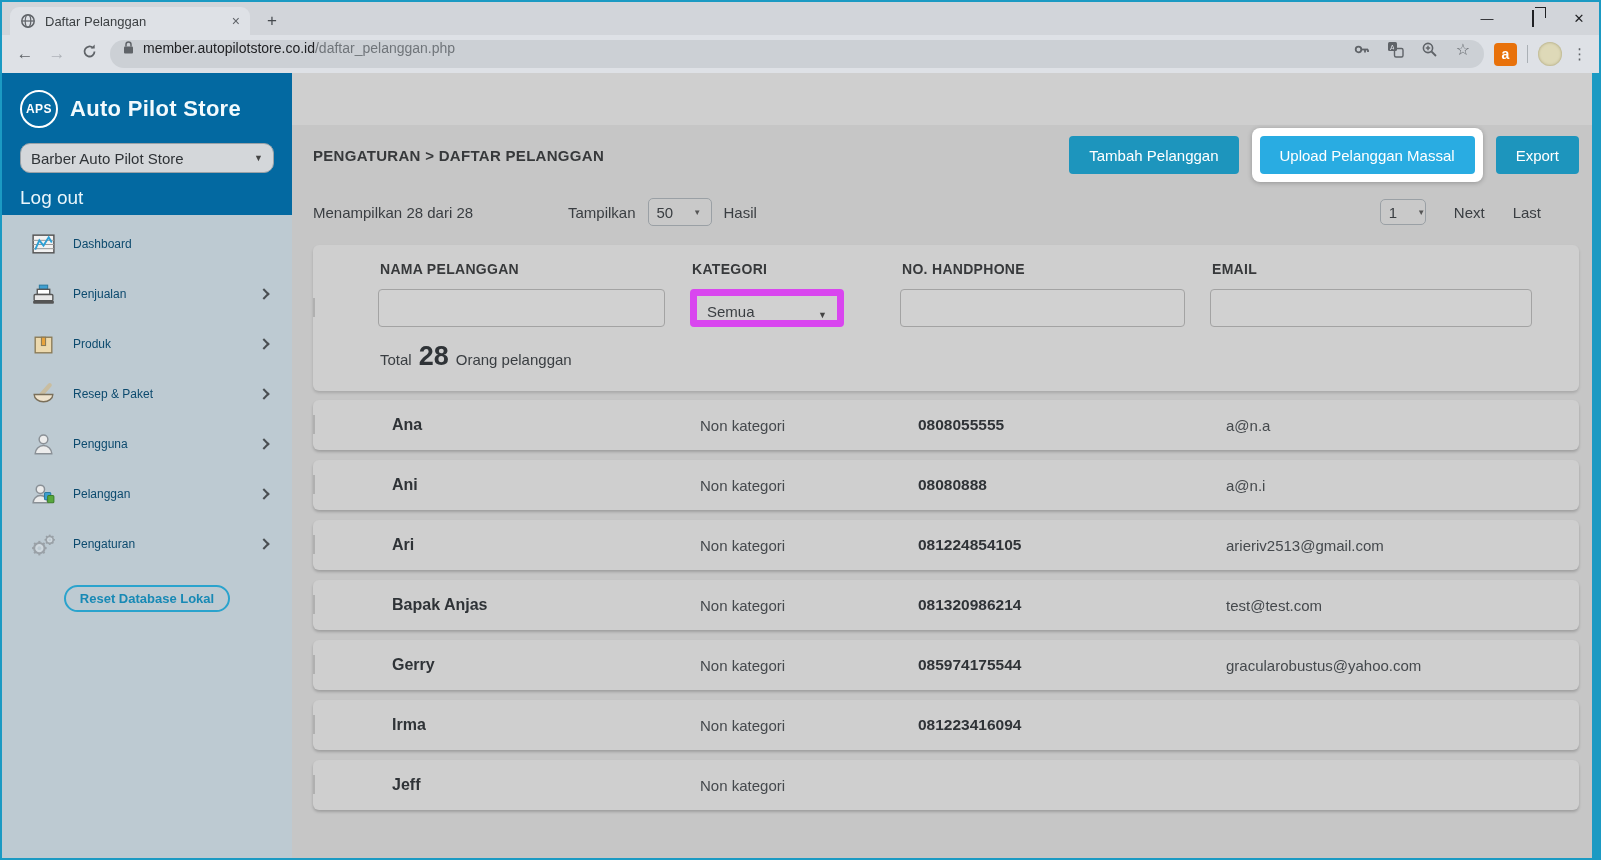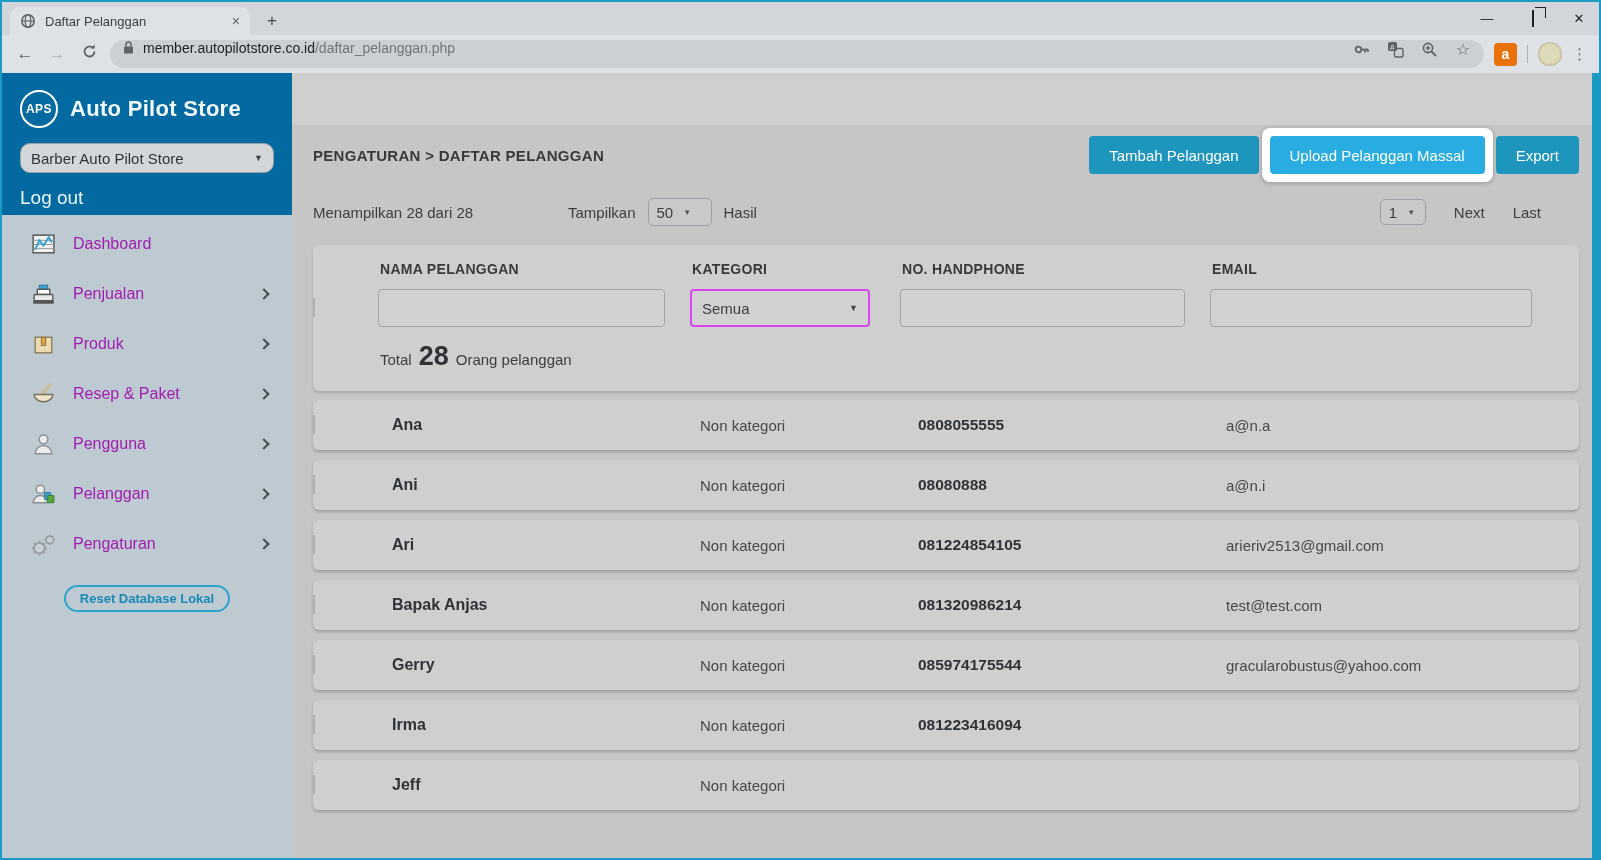--- a/index.html
+++ b/index.html
@@ -51,62 +51,62 @@
          letter-spacing:.5px; }
   .brand{ color:#f2fafd; font-size:22px; font-weight:bold; letter-spacing:.3px; }
   .store-select{ height:30px; background:#d4d7da; border:1px solid #9aa2a8; border-radius:10px;
         display:flex; align-items:center; padding:0 10px; font-size:15px; color:#2f3337; margin-top:8px; }
   .store-select .caret{ margin-left:auto; font-size:9px; color:#444; }
   .logout{ color:#eaf6fb; font-size:19px; margin-top:14px; }
 
   .menu{ padding-top:4px; }
   .mitem{ height:50px; display:flex; align-items:center; padding:0 24px 0 28px; gap:16px; }
   .micon{ width:27px; height:27px; flex:0 0 27px; }
-  .mlabel{ font-size:16px; color:#a21caf; }
+  .mlabel{ font-size:12px; color:#0c4a6e; }
   .chev{ margin-left:auto; width:8px; height:8px; border-top:2px solid #4a4e52;
          border-right:2px solid #4a4e52; transform:rotate(45deg); }
   .resetbtn{ display:block; margin:16px auto 0; min-width:150px; height:27px; background:transparent;
         border:2px solid #2aa3cd; border-radius:15px; color:#1789b5; font-weight:bold; font-size:13px;
         font-family:"Liberation Sans",sans-serif; padding:0 14px; }
 
   .main{ position:absolute; left:290px; right:0; top:0; bottom:0; background:#c6c6c6; }
   .topstrip{ position:absolute; top:0; left:0; right:0; height:52px; background:#cfcfcf; }
   .vscroll{ position:absolute; right:0; top:0; bottom:0; width:7px; background:#1b9ac3; }
 
   .page-head{ position:absolute; top:62px; left:21px; right:20px; height:40px;
               display:flex; align-items:center; }
   .crumb{ font-size:15px; font-weight:bold; color:#37393b; letter-spacing:.3px; }
-  .actions{ margin-left:auto; display:flex; align-items:center; gap:3px; }
+  .actions{ margin-left:auto; display:flex; align-items:center; gap:13px; }
   .btn{ height:38px; border:none; border-radius:4px; background:#1d95bd; color:#fff; font-size:15px;
         padding:0 20px; font-family:"Liberation Sans",sans-serif; }
   .hl-card{ background:#fff; border-radius:8px; padding:8px; box-shadow:0 1px 5px rgba(0,0,0,.25); }
   .btn.bright{ background:#29ace2; }
 
   .listbar{ position:absolute; top:124px; left:21px; right:58px; height:30px; display:flex;
             align-items:center; font-size:15px; color:#3a3e42; }
   .showing{ width:255px; }
   .tampilkan{ margin-right:12px; }
   .mini-select{ height:28px; border:1px solid #9aa0a5; border-radius:5px; background:#c9c9c9;
-        display:flex; align-items:center; padding:0 8px; gap:10px; color:#3a3e42; }
+        display:flex; align-items:center; padding:0 8px; gap:20px; color:#3a3e42; }
   .mini-select .caret{ font-size:8px; color:#555; }
   .hasil{ margin-left:12px; }
   .pager{ margin-left:auto; display:flex; align-items:center; gap:28px; }
 
   .grid{ display:grid; grid-template-columns:65px 312px 210px 310px 1fr; align-items:center; }
 
   .filtercard{ position:absolute; top:172px; left:21px; width:1266px; height:146px; background:#cfcfcf;
         border-radius:6px; box-shadow:0 2px 3px rgba(0,0,0,.15); padding-top:16px; }
   .colhead{ font-size:14px; font-weight:bold; color:#37393b; letter-spacing:.3px; padding-left:2px; }
   .filter-inputs{ margin-top:12px; }
   .tinput{ height:38px; width:calc(100% - 25px); background:#d1d1d1; border:1px solid #a3a3a3;
         border-radius:4px; padding:0 10px; font-size:15px; color:#333;
         font-family:"Liberation Sans",sans-serif; }
   .tinput.email{ width:calc(100% - 47px); }
-  .fselect{ height:38px; width:180px; background:#d1d1d1; border:2px solid #d946ef; border-radius:4px;
-        display:flex; align-items:center; padding:0 10px; font-size:15px; color:#3a3e42; }
+  .fselect{ height:38px; width:154px; background:#d1d1d1; border:7px solid #d946ef; border-radius:4px;
+        display:flex; align-items:flex-end; padding:0 10px; font-size:15px; color:#3a3e42; }
   .fselect .caret{ margin-left:auto; font-size:9px; color:#444; }
   .checkbox{ width:14px; height:14px; background:#c2c2c2; border:1px solid #b0b0b0; margin:0 auto; }
   .totalline{ margin-top:14px; padding-left:67px; font-size:15px; color:#3a3e42;
         display:flex; align-items:baseline; gap:7px; }
   .totalnum{ font-size:27px; font-weight:bold; color:#2f3337; }
 
   .rows{ position:absolute; top:327px; left:21px; width:1266px; }
   .rowcard{ height:50px; background:#cfcfcf; border-radius:6px; margin-bottom:10px;
         box-shadow:0 2px 3px rgba(0,0,0,.2); }
   .cell-name{ font-size:16px; font-weight:bold; color:#2f3337; padding-left:14px; }

